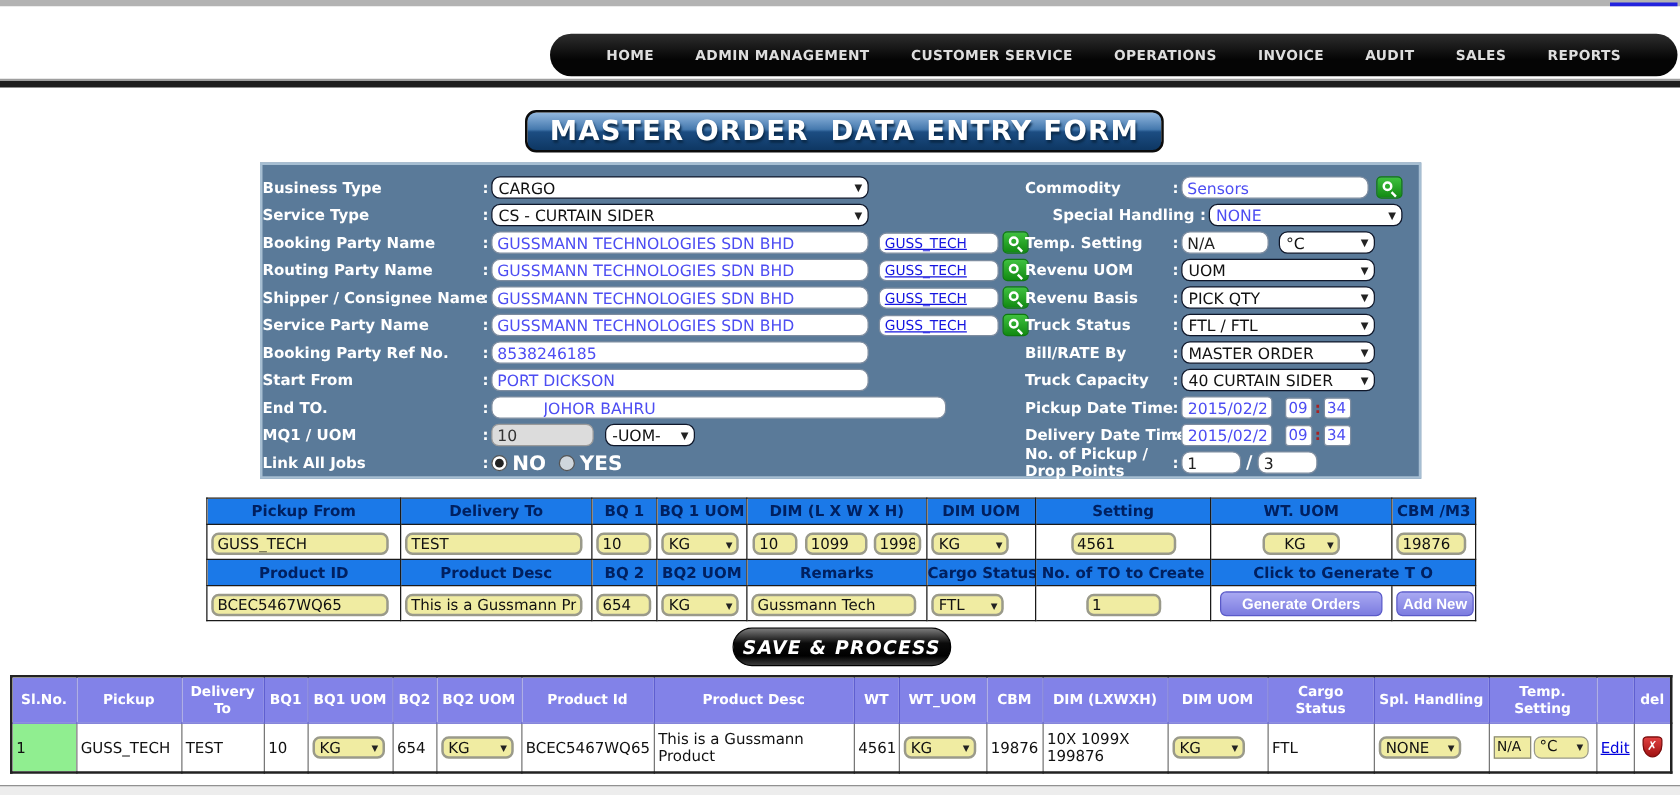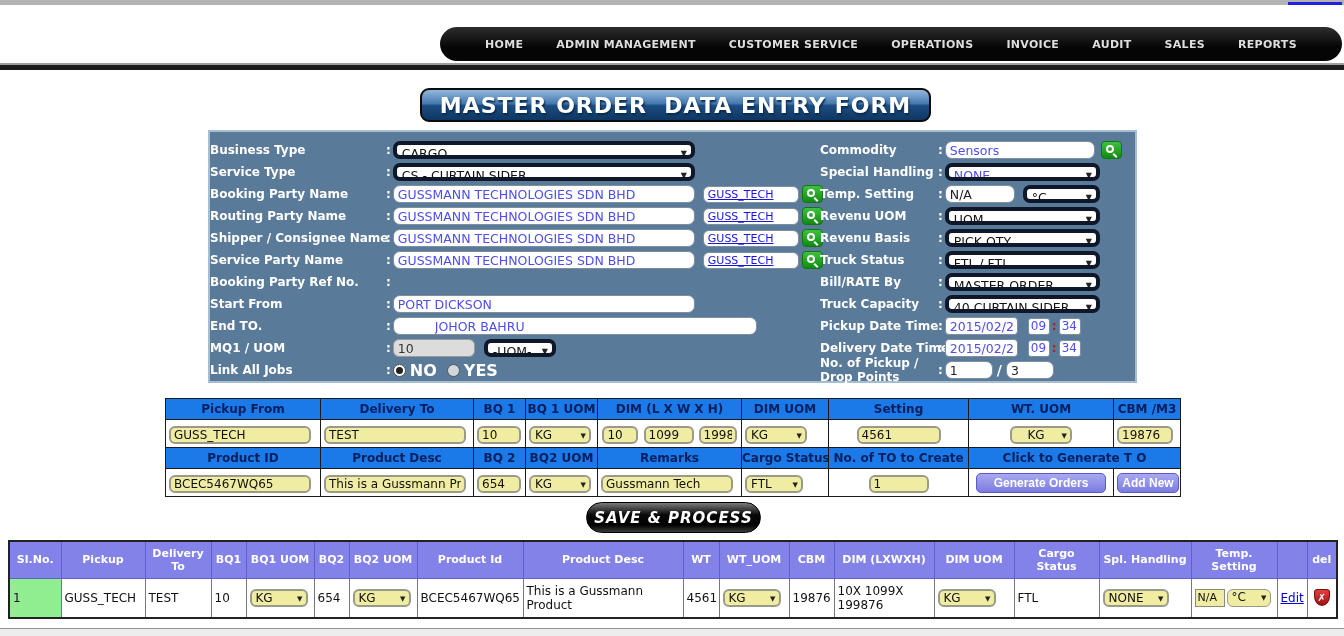--- a/index.html
+++ b/index.html
@@ -31,21 +31,21 @@
            background:#5a7a99; border:2px solid #a6bed2; }
   .row { position:absolute; height:20px; display:flex; align-items:center; }
   .flabel { color:#fff; font-weight:bold; font-size:12px; white-space:nowrap; }
   .colon { color:#fff; font-weight:bold; font-size:12px; margin:0 2px 0 0; }
   .lrow .flabel { width:176px; }
   .rrow .flabel { width:118px; }
   .tin { height:18px; border:1px solid #7e8da0; border-radius:7px; background:#fff;
          color:#4d4df2; font-size:12.5px; padding:0 4px; font-family:inherit; }
   .tin.dark { color:#222; }
   .tin.gray { background:#dcdcdc; border-color:#9a9a9a; color:#333; border-radius:6px; }
-  .sel { position:relative; height:18px; background:#fff; border:4px solid #0f172a; border-radius:7px;
+  .sel { position:relative; height:18px; background:#fff; border:1px solid #0f172a; border-radius:7px;
          font-size:12.5px; color:#111; padding:1px 16px 0 5px; cursor:pointer; white-space:nowrap; overflow:hidden; }
   .sel .car { position:absolute; right:4px; top:4px; font-size:8px; color:#222; }
   .sel.bluetext { color:#4d4df2; }
   .codebox { height:17px; width:96px; margin-left:8px; background:#fff; border:1px solid #7e8da0;
              border-radius:6px; font-size:11px; color:#1616e0; text-decoration:underline;
              padding:1px 0 0 4px; cursor:pointer; overflow:hidden; }
   .searchbtn { width:21px; height:18px; margin-left:3px; border:1px solid #0e7a0e; border-radius:4px;
                background:linear-gradient(#3fc13f,#128a12); position:relative; cursor:pointer; flex:none; }
   .mag { position:absolute; left:4px; top:3px; width:8px; height:8px; border:2px solid #fff; border-radius:50%; }
   .mag::after { content:""; position:absolute; left:6px; top:6px; width:2px; height:5px; background:#fff; transform:rotate(-45deg); }
@@ -167,20 +167,21 @@
     <span class="colon">:</span>
     <input class="tin" style="width: 302px;" value="GUSSMANN TECHNOLOGIES SDN BHD">
     <div class="codebox">GUSS_TECH</div>
     <div class="searchbtn">
         <span class="mag"></span>
       </div>
   </div>
   <div class="row lrow" style="top:140px">
     <span class="flabel">Booking Party Ref No.</span>
     <span class="colon">:</span>
+    <input class="tin" style="width: 302px;" value="8538246185">
   </div>
   <div class="row lrow" style="top:162px">
     <span class="flabel">Start From</span>
     <span class="colon">:</span>
     <input class="tin" style="width: 302px;" value="PORT DICKSON">
   </div>
   <div class="row lrow" style="top:184px">
     <span class="flabel">End TO.</span>
     <span class="colon">:</span>
     <input class="tin" style="width: 364px; padding-left: 41px;" value="JOHOR BAHRU">
@@ -204,21 +205,21 @@
   </div>
 
   <div class="row rrow" style="top:8px;left:610px">
     <span class="flabel">Commodity</span>
     <span class="colon">:</span>
     <input class="tin" style="width: 150px;" value="Sensors">
     <div class="searchbtn" style="margin-left:6px">
         <span class="mag"></span>
       </div>
   </div>
-  <div class="row rrow" style="top:30px;left:610px">
+  <div class="row rrow" style="top:30px;left:632px">
     <span class="flabel">Special Handling</span>
     <span class="colon">:</span>
     <div class="sel bluetext" style="width:155px">
       <span>NONE</span>
       <span class="car">▼</span>
     </div>
   </div>
   <div class="row rrow" style="top:52px;left:610px">
     <span class="flabel">Temp. Setting</span>
     <span class="colon">:</span>

